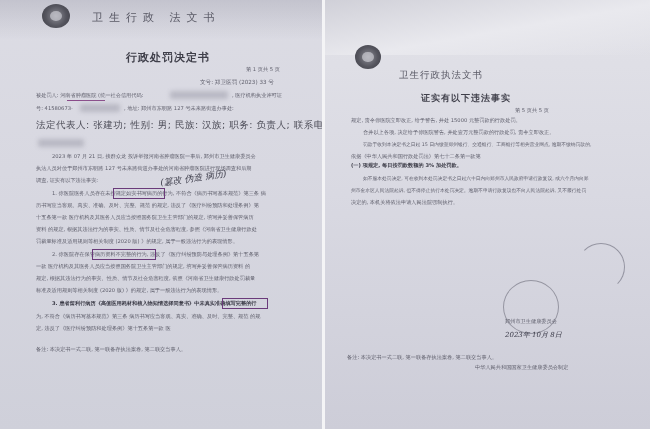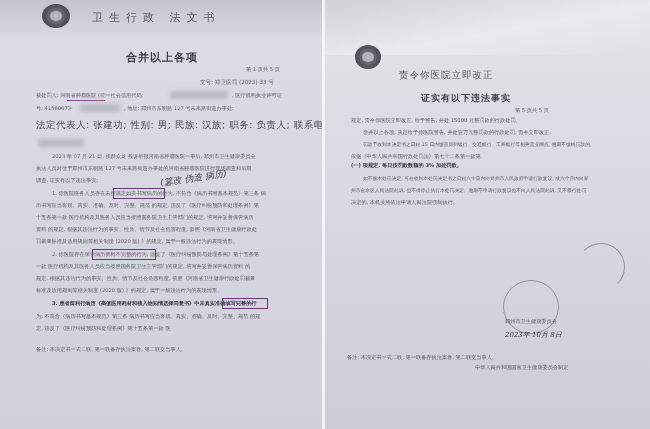--- a/index.html
+++ b/index.html
@@ -26,21 +26,21 @@
   .hand{position:absolute;font-family:"DejaVu Serif",serif;font-style:italic;color:#3a3a48;font-size:9px;transform:rotate(-8deg);}
   .stamp{position:absolute;border:1.3px solid #7a7a88;border-radius:50%;opacity:.7;}
 </style>
 </head>
 <body>
 
 <div id="left" class="photo">
   <div class="shadow-top-l"></div>
   <div class="emblem" style="left:42px;top:4px;width:28px;height:24px;"></div>
   <div class="t hdr" style="left:92px;top:12px;">卫生行政  法文书</div>
-  <div class="t title" style="left:126px;top:52px;">合并以上各项</div>
+  <div class="t title" style="left:126px;top:52px;">行政处罚决定书</div>
   <div class="t small" style="left:246px;top:67px;">第 1 页共 5 页</div>
   <div class="t small" style="left:200px;top:80px;font-size:5.6px;">文号: 郑卫医罚 (2023) 33 号</div>
 
   <div class="t small" style="left:36px;top:93px;">
     <span>被处罚人: 河南省肿瘤医院 (统一社会信用代码:</span>
   </div>
   <div class="blur" style="left:170px;top:91px;width:58px;height:8px;"></div>
   <div class="t small" style="left:232px;top:93px;">, 医疗机构执业许可证</div>
   <div style="position:absolute;left:67px;top:100px;width:38px;height:1px;background:#8a4c8a;"></div>
 
@@ -73,21 +73,21 @@
   <div class="box" style="left:222px;top:298px;width:44px;height:9px;"></div>
   <div class="t small" style="left:36px;top:314px;">为, 不符合《病历书写基本规范》第三条 病历书写应当客观、真实、准确、及时、完整、规范 的规</div>
   <div class="t small" style="left:36px;top:326px;">定, 违反了《医疗纠纷预防和处理条例》第十五条第一款 医</div>
 
   <div class="t small" style="left:36px;top:347px;">备注: 本决定书一式二联, 第一联备存执法案卷, 第二联交当事人。</div>
 </div>
 
 <div id="right" class="photo">
   <div class="fold-r"></div>
   <div class="emblem" style="left:30px;top:45px;width:26px;height:24px;"></div>
-  <div class="t" style="left:74px;top:70px;font-size:9.5px;color:#5a5a66;letter-spacing:1px;">责令你医院立即改正</div>
+  <div class="t" style="left:74px;top:70px;font-size:9.5px;color:#5a5a66;letter-spacing:1px;">卫生行政执法文书</div>
   <div class="t title" style="left:96px;top:94px;font-size:9px;">证实有以下违法事实</div>
   <div class="t small" style="left:190px;top:108px;">第 5 页共 5 页</div>
 
   <div class="t small" style="left:26px;top:118px;">规定, 责令你医院立即改正, 给予警告, 并处 15000 元整罚款的行政处罚。</div>
   <div class="t small" style="left:38px;top:130px;">合并以上各项, 决定给予你医院警告, 并处壹万元整罚款的行政处罚, 责令立即改正。</div>
   <div class="t small" style="left:38px;top:142px;transform:scale(.92);transform-origin:left;">罚款于收到本决定书之日起 15 日内缴至郑州银行、交通银行、工商银行等相关营业网点, 逾期不缴纳罚款的,</div>
   <div class="t small" style="left:26px;top:154px;">依据《中华人民共和国行政处罚法》第七十二条第一款第</div>
   <div class="t small bold" style="left:26px;top:163px;">(一) 项规定, 每日按罚款数额的 3% 加处罚款。</div>
   <div class="t small" style="left:38px;top:176px;transform:scale(.92);transform-origin:left;">如不服本处罚决定, 可在收到本处罚决定书之日起六十日内向郑州市人民政府申请行政复议, 或六个月内向郑</div>
   <div class="t small" style="left:26px;top:188px;transform:scale(.92);transform-origin:left;">州市金水区人民法院起诉, 但不得停止执行本处罚决定。逾期不申请行政复议也不向人民法院起诉, 又不履行处罚</div>

